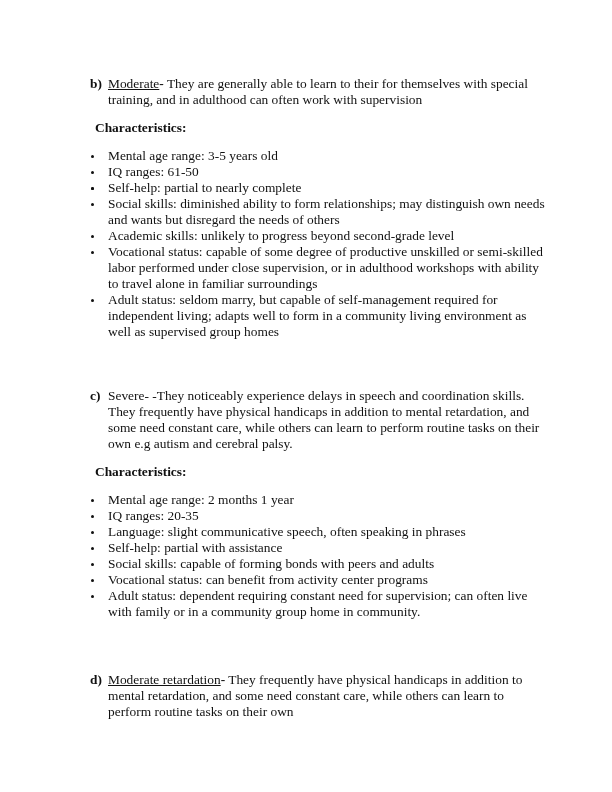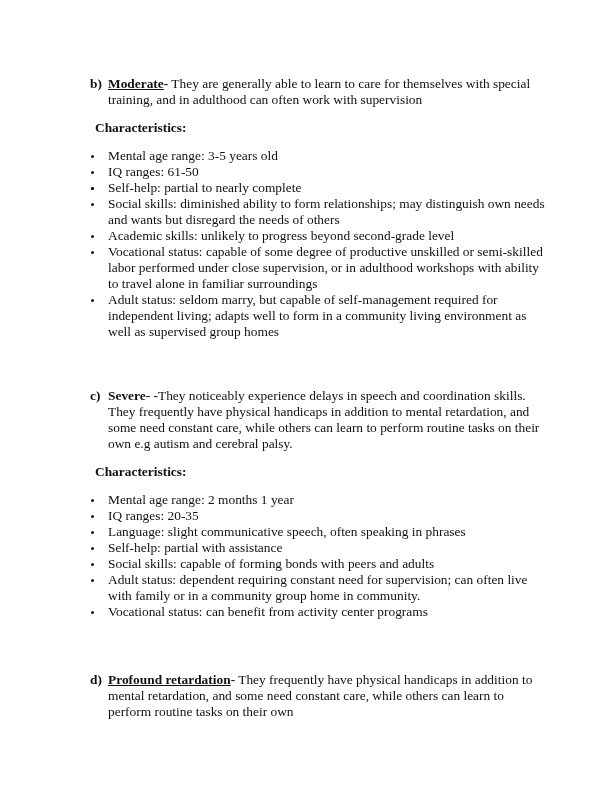--- a/index.html
+++ b/index.html
@@ -32,21 +32,21 @@
     .section-item .marker {
       position: absolute;
       left: 0;
       top: 0;
       font-weight: bold;
     }
     .section-item .body {
       margin-left: 18px;
     }
     .term {
-      font-weight: bold;
+      font-weight: normal;
     }
     .term.ul {
       text-decoration: underline;
     }
     .dash {
       font-weight: bold;
     }
     .heading {
       position: absolute;
       left: 72px;
@@ -75,21 +75,21 @@
       border-radius: 50%;
     }
   </style>
 </head>
 <body>
 
 <div class="page">
 
   <div class="section-item" style="top:76px;">
     <span class="marker">b)</span>
-    <div class="body"><span class="term ul">Moderate</span><span class="dash">-</span><span> They are generally able to learn to care for themselves with special training, and in adulthood can often work with supervision</span></div>
+    <div class="body"><span class="term ul">Moderate</span><span class="dash">-</span><span> They are generally able to learn to their for themselves with special training, and in adulthood can often work with supervision</span></div>
   </div>
 
   <div class="heading" style="top:120px;">Characteristics:</div>
 
   <ul class="bullets" style="top:148px;">
     <li><span class="dot"></span><span>Mental age range: 3-5 years old</span></li>
     <li><span class="dot"></span><span>IQ ranges: 61-50</span></li>
     <li><span class="dot"></span></li>
     <li><span class="dot"></span><span>Self-help: partial to nearly complete</span></li>
     <li><span class="dot"></span><span>Social skills: diminished ability to form relationships; may distinguish own needs and wants but disregard the needs of others</span></li>
@@ -104,22 +104,22 @@
   </div>
 
   <div class="heading" style="top:464px;">Characteristics:</div>
 
   <ul class="bullets" style="top:492px;">
     <li><span class="dot"></span><span>Mental age range: 2 months 1 year</span></li>
     <li><span class="dot"></span><span>IQ ranges: 20-35</span></li>
     <li><span class="dot"></span><span>Language: slight communicative speech, often speaking in phrases</span></li>
     <li><span class="dot"></span><span>Self-help: partial with assistance</span></li>
     <li><span class="dot"></span><span>Social skills: capable of forming bonds with peers and adults</span></li>
+    <li><span class="dot"></span><span>Vocational status: can benefit from activity center programs</span></li>
     <li><span class="dot"></span><span>Adult status: dependent requiring constant need for supervision; can often live with family or in a community group home in community.</span></li>
-    <li><span class="dot"></span><span>Vocational status: can benefit from activity center programs</span></li>
   </ul>
 
   <div class="section-item" style="top:672px;">
     <span class="marker">d)</span>
-    <div class="body"><span class="term ul">Profound retardation</span><span class="dash">-</span><span> They frequently have physical handicaps in addition to mental retardation, and some need constant care, while others can learn to perform routine tasks on their own</span></div>
+    <div class="body"><span class="term ul">Moderate retardation</span><span class="dash">-</span><span> They frequently have physical handicaps in addition to mental retardation, and some need constant care, while others can learn to perform routine tasks on their own</span></div>
   </div>
 
 </div>
 
 </body></html>

